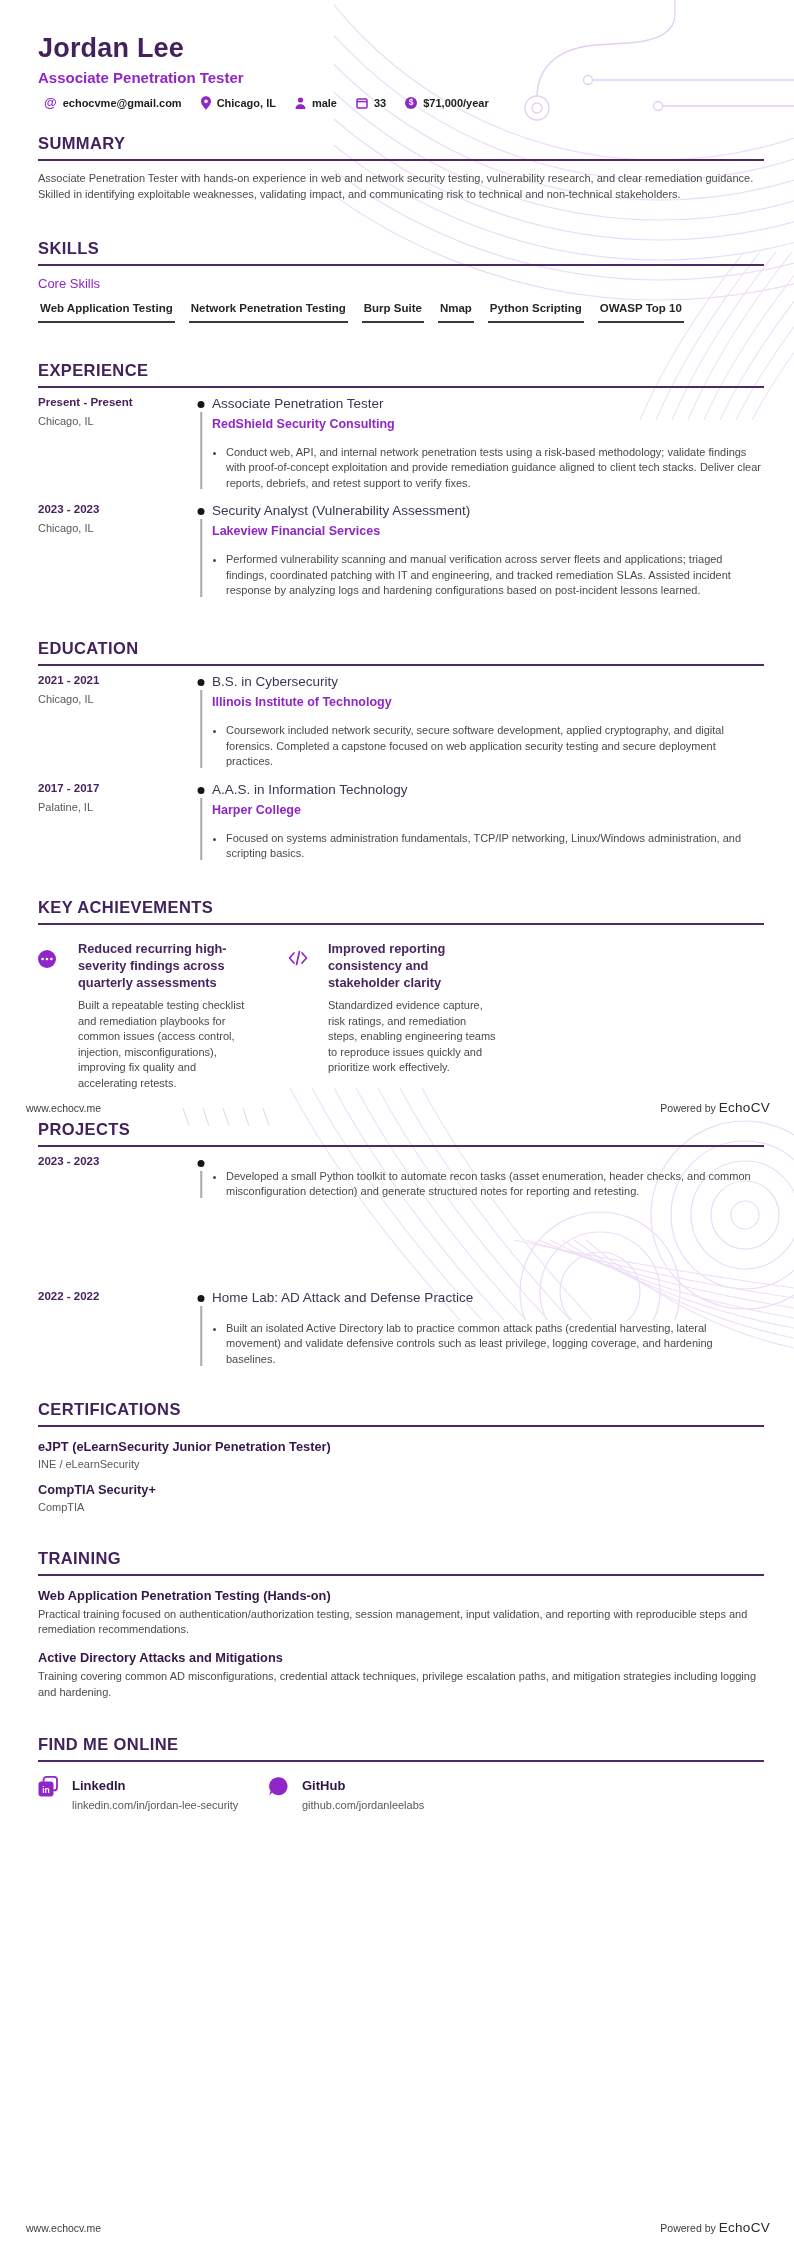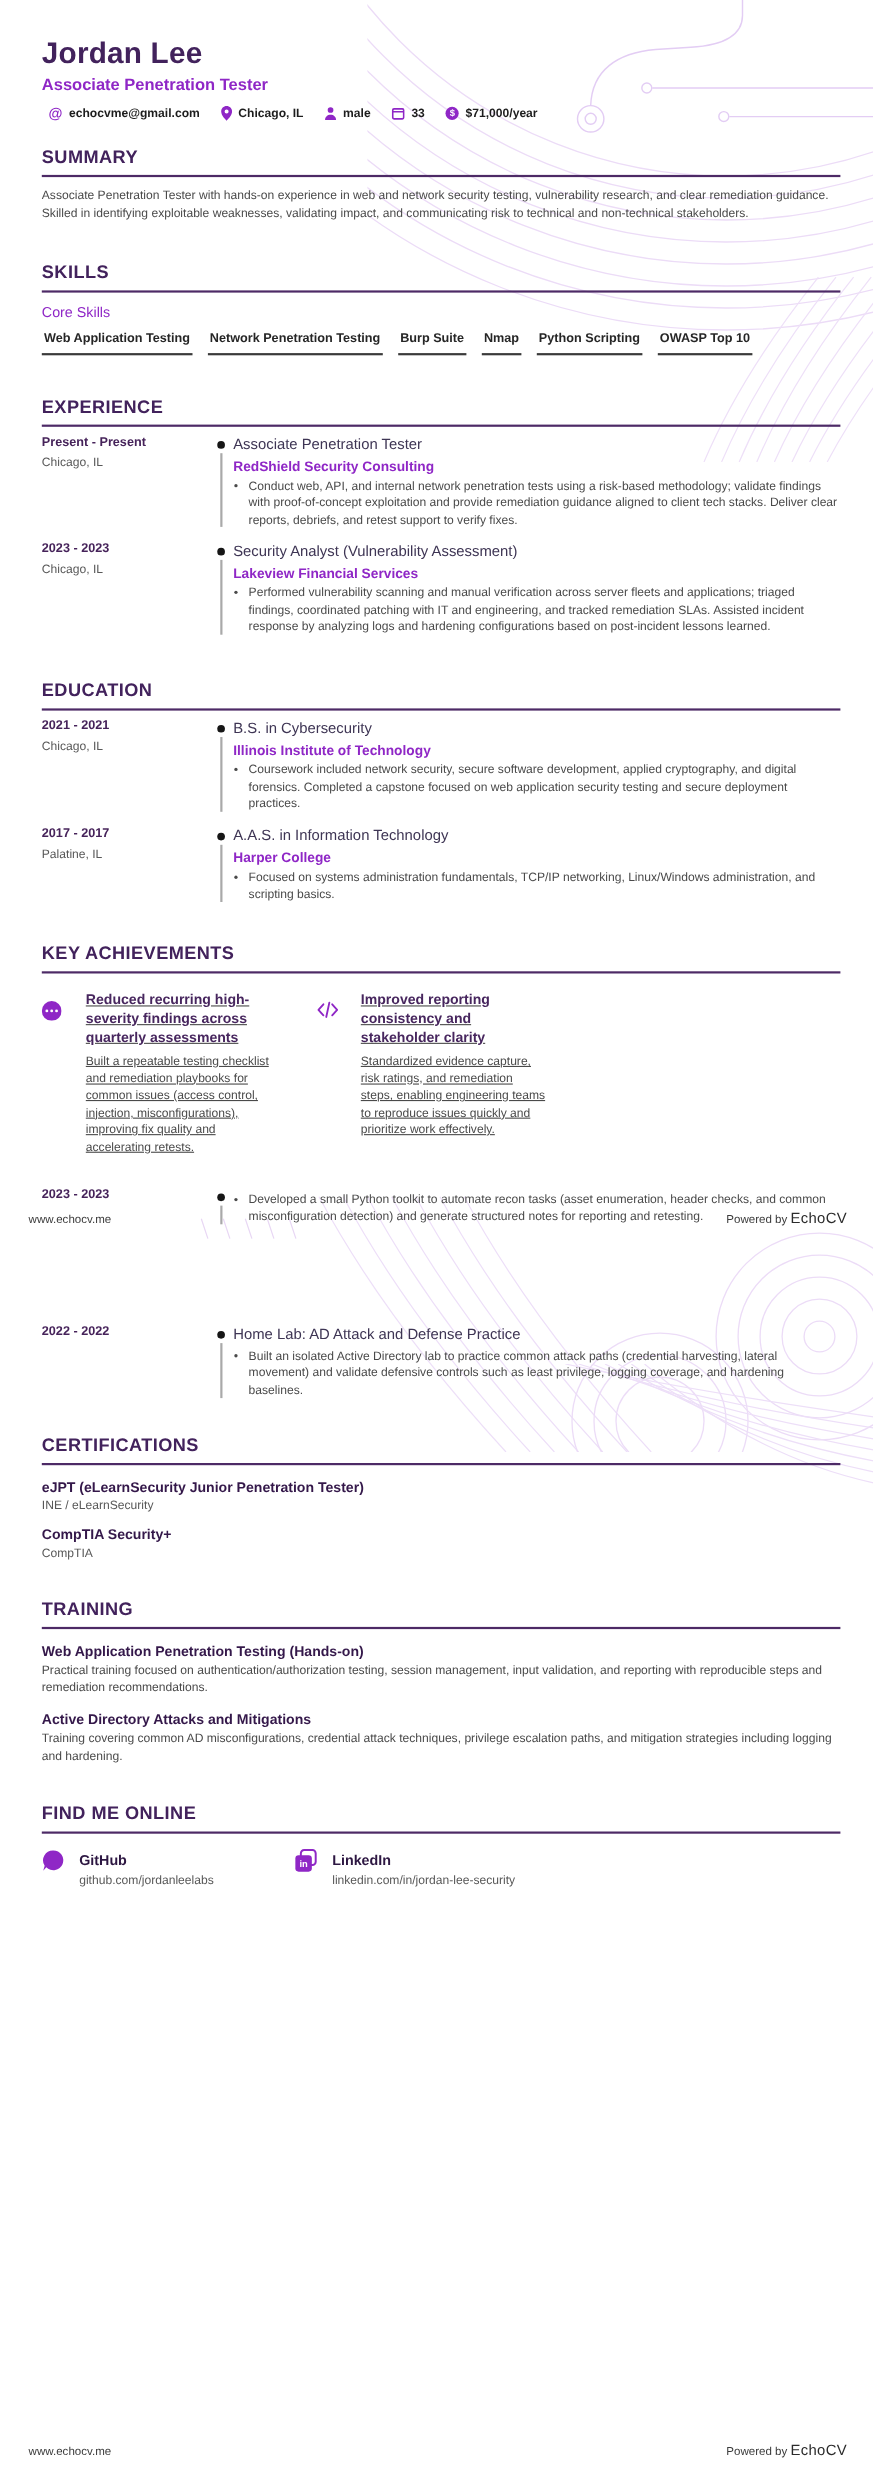--- a/index.html
+++ b/index.html
@@ -44,27 +44,27 @@
   
   .entries{margin-top:8px;}
   .entry{display:grid;grid-template-columns:152px 22px 1fr;margin-top:8px;margin-bottom:12px;}
   .entry-dates{font-size:11.5px;font-weight:700;color:#46235a;}
   .entry-location{margin-top:7px;font-size:11px;color:#585858;}
   .timeline{position:relative;}
   .timeline .dot{position:absolute;left:50%;top:5px;transform:translateX(-50%);width:7px;height:7px;border-radius:50%;background:#161616;}
   .timeline .tline{position:absolute;left:50%;top:16px;bottom:2px;width:1.5px;background:#a9a9a9;transform:translateX(-50%);}
   .entry-title{font-size:13.5px;color:#3e3554;line-height:1.25;}
   .entry-company{margin-top:4px;font-size:12.5px;font-weight:700;color:#8f27c6;}
-  ul.bullets{margin:4px 0 0;padding-left:14px;}
+  ul.bullets{margin:14px 0 0;padding-left:14px;}
   ul.bullets li{font-size:11px;line-height:1.42;color:#4a4a4a;}
   ul.bullets li::marker{color:#4a4a4a;}
 
   
   .ach-grid{display:grid;grid-template-columns:250px 250px;margin-top:12px;}
-  .ach-item{display:grid;grid-template-columns:40px 1fr;padding-right:40px;text-decoration:underline;}
+  .ach-item{display:grid;grid-template-columns:40px 1fr;padding-right:40px;}
   .ach-icon-cell{padding-top:13px;}
   .ach-title{font-size:12.8px;font-weight:800;color:#47265e;line-height:1.33;padding-top:3px;}
   .ach-desc{margin-top:7px;font-size:11px;line-height:1.42;color:#4a4a4a;}
   .code-icon-svg{stroke:#8f27c6;}
 
   
   .cert-name,.training-name{margin-top:12px;font-size:12.8px;font-weight:800;color:#34184a;}
   .cert-issuer{margin-top:4px;font-size:11px;color:#585858;}
   .training-desc{margin-top:4px;font-size:11px;line-height:1.45;color:#4a4a4a;}
 
@@ -332,20 +332,21 @@
         </div>
         <div>
           <div class="ach-title">Improved reporting consistency and stakeholder clarity</div>
           <div class="ach-desc">Standardized evidence capture, risk ratings, and remediation steps, enabling engineering teams to reproduce issues quickly and prioritize work effectively.</div>
         </div>
       </div>
     </div>
   </section>
 
   <section class="sec-projects">
+    <h2 class="sec-heading">PROJECTS</h2>
     <div class="entries">
       <div class="entry">
         <div class="entry-meta">
           <div class="entry-dates">2023 - 2023</div>
         </div>
         <div class="timeline">
             <span class="dot"></span>
             <span class="tline"></span>
           </div>
         <div class="entry-body">
@@ -396,39 +397,39 @@
       <div class="training-desc">Training covering common AD misconfigurations, credential attack techniques, privilege escalation paths, and mitigation strategies including logging and hardening.</div>
     </div>
   </section>
 
   <section class="sec-findme">
     <h2 class="sec-heading">FIND ME ONLINE</h2>
     <div class="social-grid">
       <div class="social-item">
         <div>
           <svg width="21" height="21" viewBox="0 0 21 21">
-              <path d="M10.5 1.2a9 9 0 1 1-6.4 15.3L1.3 19.7l1.3-4.6A9 9 0 0 1 10.5 1.2z" fill="#8f27c6"></path>
-            </svg>
-        </div>
-        <div>
-          <div class="social-label">GitHub</div>
-          <a class="social-handle">github.com/jordanleelabs</a>
-        </div>
-      </div>
-      <div class="social-item">
-        <div>
-          <svg width="21" height="21" viewBox="0 0 21 21">
               <rect x="5.5" y="0.9" width="13.5" height="13.5" rx="3" fill="none" stroke="#8f27c6" stroke-width="1.8"></rect>
               <rect x="0.5" y="5.5" width="15" height="15" rx="3" fill="#8f27c6"></rect>
               <text x="8" y="16.6" font-size="8.5" font-weight="bold" fill="#ffffff" text-anchor="middle" font-family="Liberation Sans, sans-serif">in</text>
             </svg>
         </div>
         <div>
           <div class="social-label">LinkedIn</div>
           <a class="social-handle">linkedin.com/in/jordan-lee-security</a>
+        </div>
+      </div>
+      <div class="social-item">
+        <div>
+          <svg width="21" height="21" viewBox="0 0 21 21">
+              <path d="M10.5 1.2a9 9 0 1 1-6.4 15.3L1.3 19.7l1.3-4.6A9 9 0 0 1 10.5 1.2z" fill="#8f27c6"></path>
+            </svg>
+        </div>
+        <div>
+          <div class="social-label">GitHub</div>
+          <a class="social-handle">github.com/jordanleelabs</a>
         </div>
       </div>
     </div>
   </section>
 
 </main>
 
 <div class="page-footer footer-1">
   <a class="footer-site">www.echocv.me</a>
   <span class="footer-powered">

